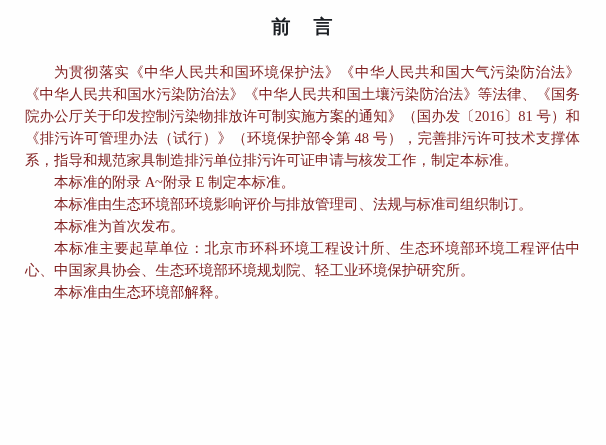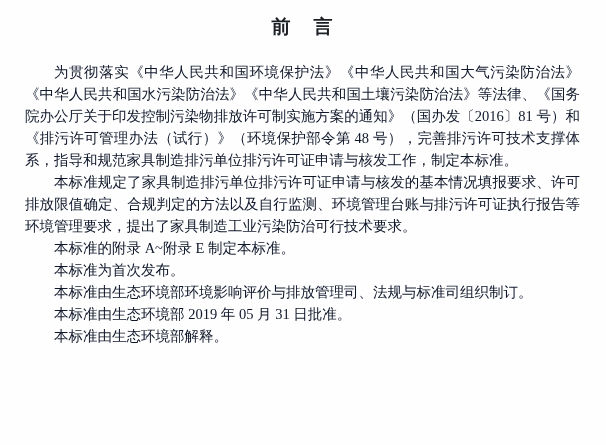--- a/index.html
+++ b/index.html
@@ -22,36 +22,35 @@
     font-size: 19px;
     font-weight: bold;
     color: #1b1e23;
     letter-spacing: 2px;
     line-height: 22px;
   }
   .content {
     margin: 23px 26px 0 25px;
     font-size: 14.5px;
     line-height: 22px;
-    color: #0f172a;
+    color: #7f1d1d;
     text-align: justify;
   }
   .content p {
     margin: 0;
     text-indent: 2em;
     word-break: break-all;
   }
 </style>
 </head>
 <body>
 
 <div class="page">
   <h1 class="doc-title">前　言</h1>
   <div class="content">
     <p>为贯彻落实《中华人民共和国环境保护法》《中华人民共和国大气污染防治法》《中华人民共和国水污染防治法》《中华人民共和国土壤污染防治法》等法律、《国务院办公厅关于印发控制污染物排放许可制实施方案的通知》（国办发〔2016〕81 号）和《排污许可管理办法（试行）》（环境保护部令第 48 号），完善排污许可技术支撑体系，指导和规范家具制造排污单位排污许可证申请与核发工作，制定本标准。</p>
-    <p>本标准规定了家具制造排污单位排污许可证申请与核发的基本情况填报要求、许可排放限值确定、合规判定的方法以及自行监测、环境管理台账与排污许可证执行报告等环境管理要求，提出了家具制造工业污染防治可行技术要求。</p>
     <p>本标准的附录 A~附录 E 制定本标准。</p>
+    <p>本标准由生态环境部环境影响评价与排放管理司、法规与标准司组织制订。</p>
     <p>本标准为首次发布。</p>
-    <p>本标准由生态环境部环境影响评价与排放管理司、法规与标准司组织制订。</p>
-    <p>本标准由生态环境部 2019 年 05 月 31 日批准。</p>
+    <p>本标准主要起草单位：北京市环科环境工程设计所、生态环境部环境工程评估中心、中国家具协会、生态环境部环境规划院、轻工业环境保护研究所。</p>
     <p>本标准由生态环境部解释。</p>
   </div>
 </div>
 
 </body></html>

